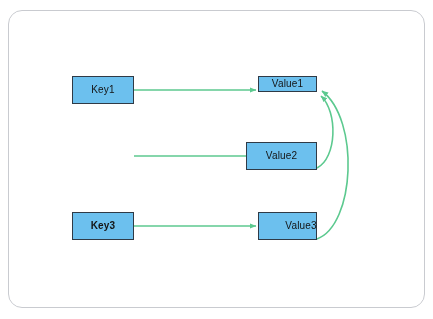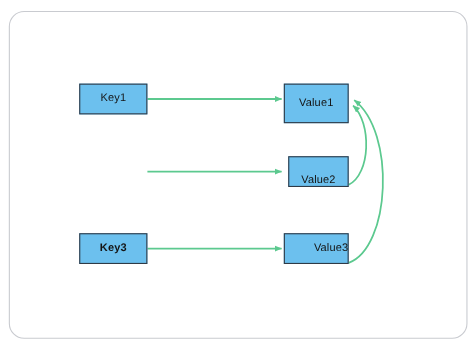--- a/index.html
+++ b/index.html
@@ -82,25 +82,25 @@
 
   <div class="node" style="left:72px; top:76px; width:62px; height:28px;">
     <span class="node-label">Key1</span>
   </div>
 
 
   <div class="node" style="left:72px; top:212px; width:62px; height:28px;font-weight:bold;">
     <span class="node-label">Key3</span>
   </div>
 
-  <div class="node" style="left:258px; top:76px; width:59px; height:36px;">
+  <div class="node" style="left:258px; top:76px; width:59px; height:16px;">
     <span class="node-label">Value1</span>
   </div>
 
-  <div class="node" style="left:262px; top:142px; width:55px; height:28px;align-items:flex-end;">
+  <div class="node" style="left:246px; top:142px; width:71px; height:28px;">
     <span class="node-label">Value2</span>
   </div>
 
   <div class="node" style="left:258px; top:212px; width:59px; height:28px;padding-left:27px;">
     <span class="node-label">Value3</span>
   </div>
 
 </div>
 
 </body></html>

